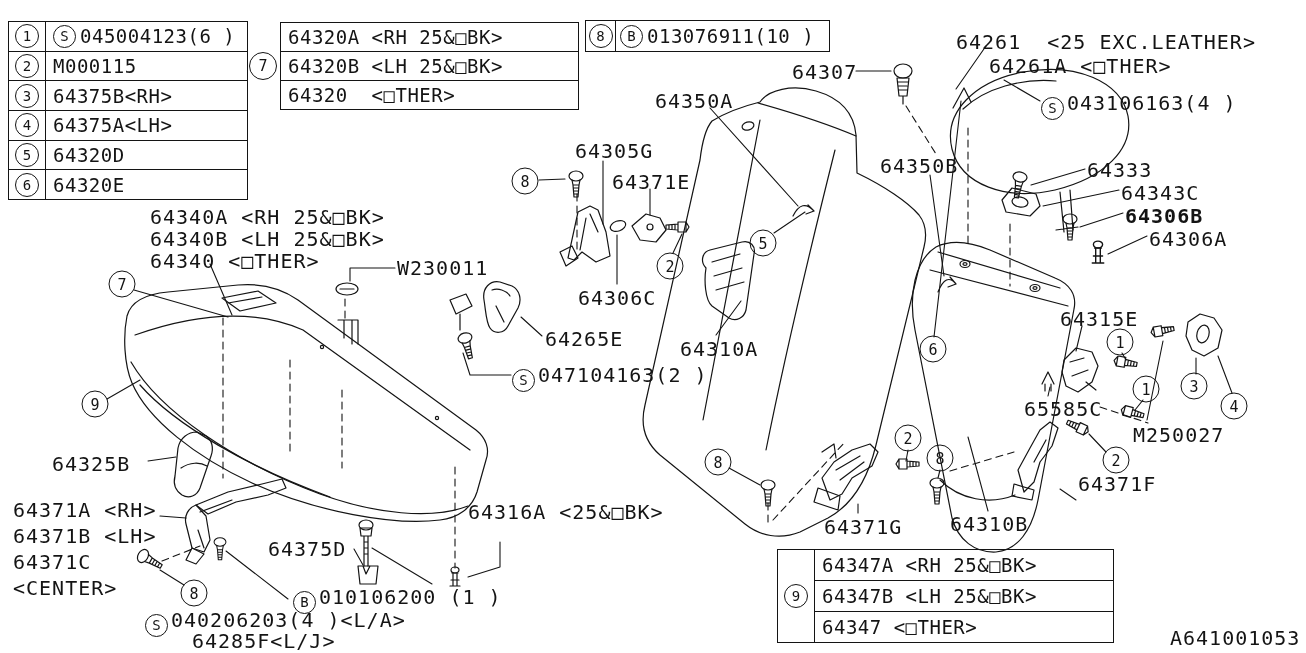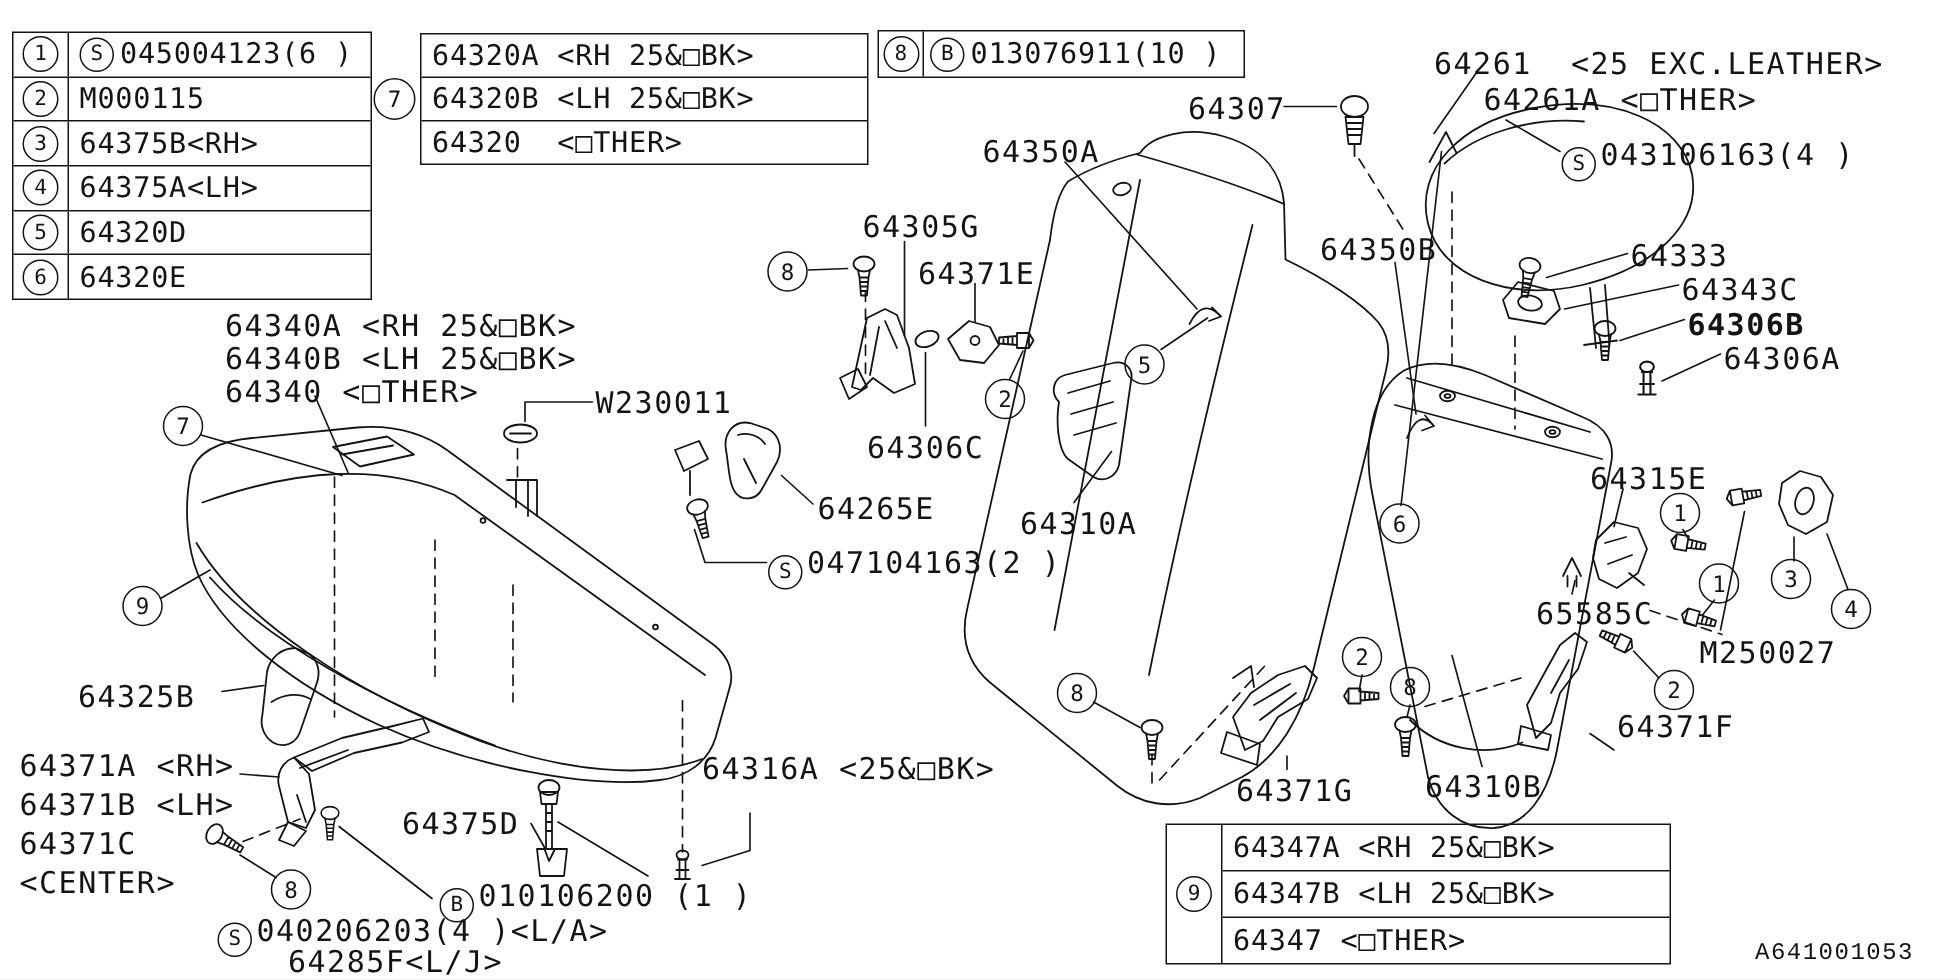--- a/index.html
+++ b/index.html
@@ -24,21 +24,21 @@
         align-items:center;justify-content:center;font-size:14px;letter-spacing:0;}
   .ring.sm{width:21px;height:21px;margin-right:4px;}
   .t7wrap{position:absolute;left:246px;top:22px;width:331px;height:86px;}
   .t7wrap .ring{position:absolute;left:3px;top:30px;width:26px;height:26px;font-size:15px;}
   .t7box{position:absolute;left:34px;top:0;width:297px;height:86px;border:1.6px solid #141414;
          display:flex;flex-direction:column;font-size:19px;letter-spacing:.5px;}
   .t9left{width:36px;align-self:stretch;display:flex;align-items:center;justify-content:center;
           border-right:1.6px solid #141414;}
   .t9rows{flex:1;display:flex;flex-direction:column;}
   .t9rows .trow{padding-left:7px;}
-  .diagnum{position:absolute;font-size:16px;letter-spacing:1px;font-family:Liberation Mono, monospace;}
+  .diagnum{position:absolute;font-size:20px;letter-spacing:1px;}
 </style>
 </head>
 <body>
 
 <div class="stage">
 
   <svg width="1306" height="653" viewBox="0 0 1306 653" fill="none" stroke="#141414" stroke-width="1.2" stroke-linecap="round" stroke-linejoin="round">
     <defs>
       <symbol id="scr" overflow="visible">
         <ellipse cx="0" cy="0" rx="7" ry="5"></ellipse>

